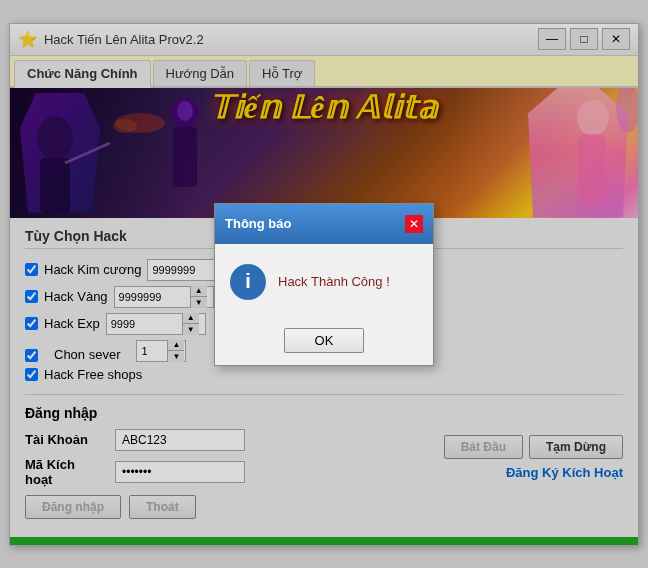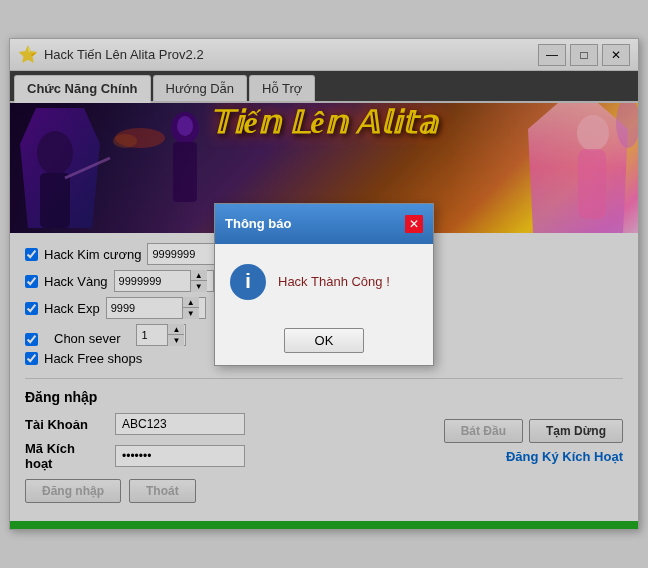--- a/index.html
+++ b/index.html
@@ -47,21 +47,21 @@
       border: 1px solid #aaa;
       background: #e8e8e8;
       cursor: pointer;
       font-size: 12px;
       display: flex;
       align-items: center;
       justify-content: center;
     }
     .tabs {
       display: flex;
-      background: #404040;
+      background: #fef9c3;
       border-bottom: 2px solid #ccc;
       padding: 4px 4px 0;
       gap: 2px;
     }
     .tab {
       padding: 5px 12px;
       border: 1px solid #ccc;
       border-bottom: none;
       background: #e8e8e8;
       cursor: pointer;
@@ -336,20 +336,21 @@
     <svg style="position:absolute;left:100px;top:20px;z-index:2;opacity:0.6" width="60" height="30">
       <ellipse cx="30" cy="15" rx="25" ry="10" fill="#ff4500" opacity="0.5"></ellipse>
       <ellipse cx="15" cy="18" rx="12" ry="7" fill="#ff6a00" opacity="0.4"></ellipse>
     </svg>
     <div class="banner-title">
       <span style="color:#ffd700;font-style:italic;font-family:serif;text-shadow:2px 2px 6px #000,0 0 15px #ff4500">𝕋𝕚ế𝕟 𝕃ê𝕟 𝔸𝕝𝕚𝕥𝕒</span>
     </div>
   </div>
 
   <div class="content">
+    <div class="section-title">Tùy Chọn Hack</div>
 
     <div style="display:flex;gap:20px;">
 
       <div style="flex:0 0 auto;">
         <div style="display:flex;flex-direction:column;gap:5px;">
 
           <div style="display:flex;align-items:center;gap:6px;">
             <input type="checkbox" checked="" style="">
             <label>Hack Kim cương</label>
             <div class="spinbox">

